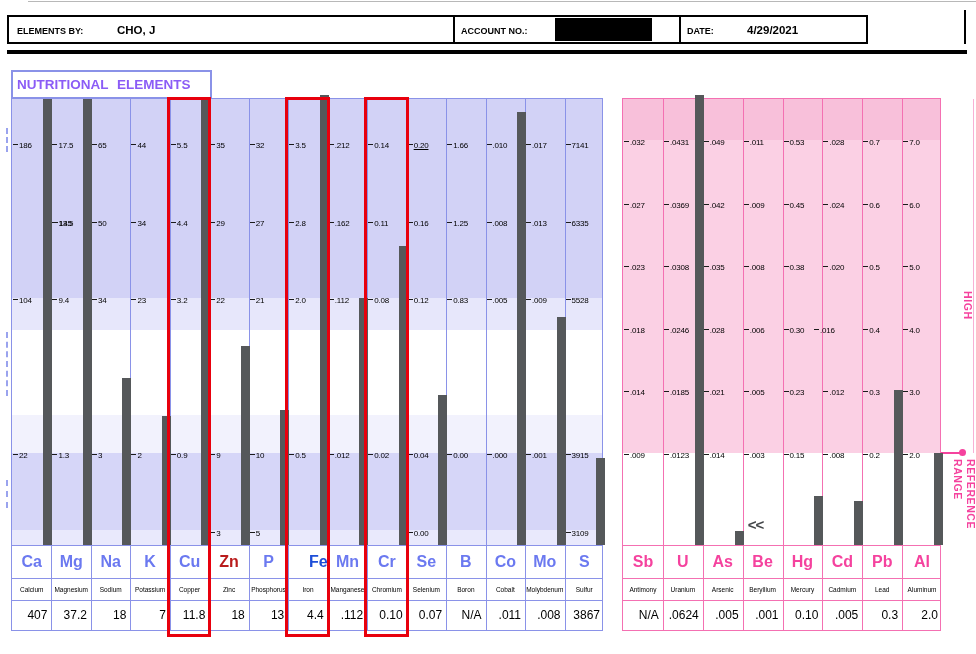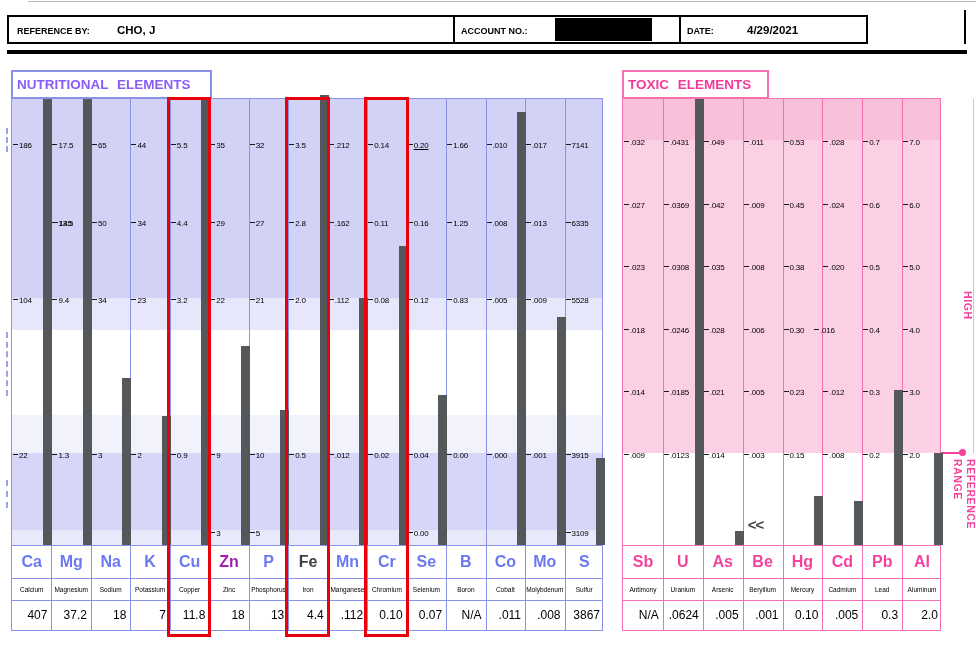--- a/index.html
+++ b/index.html
@@ -41,35 +41,32 @@
 </head>
 <body>
 
 <div class="page" id="page">
 
   <div class="topline"></div>
 
   <div class="hdrbox">
     <div class="hdiv" style="left:444px"></div>
     <div class="hdiv" style="left:670px"></div>
-    <span class="hlabel" style="left:8px">REFERENCE BY:</span>
+    <span class="hlabel" style="left:8px">ELEMENTS BY:</span>
     <span class="hval" style="left:108px">CHO, J</span>
     <span class="hlabel" style="left:452px">ACCOUNT NO.:</span>
     <div class="redact"></div>
     <span class="hlabel" style="left:678px">DATE:</span>
     <span class="hval" style="left:738px">4/29/2021</span>
   </div>
   <div class="vseg"></div>
   <div class="rule"></div>
 
   <div class="ctitle nutr">
     <span>NUTRITIONAL ELEMENTS</span>
-  </div>
-  <div class="ctitle tox">
-    <span>TOXIC ELEMENTS</span>
   </div>
 
   <div class="ldash" style="top:128px;height:24px"></div>
   <div class="ldash" style="top:332px;height:64px"></div>
   <div class="ldash" style="top:480px;height:28px"></div>
 
   <div class="rightline"></div>
   <div class="vtext vhigh">HIGH</div>
   <div class="refline"></div>
   <div class="refdot"></div>
@@ -194,29 +191,29 @@
       <div class="val" style="position: absolute; left: 78.9333px; top: 55px; width: 39.4667px; height: 29px;">18</div>
       <div style="position: absolute; left: 118.4px; top: 0px; width: 1px; height: 84px; background: rgb(138, 146, 232);"></div>
       <div class="sym" style="position: absolute; left: 118.4px; top: 0px; width: 39.4667px; height: 32px; color: rgb(107, 121, 240);">K</div>
       <div class="nm" style="position: absolute; left: 118.4px; top: 33px; width: 39.4667px; height: 21px;">Potassium</div>
       <div class="val" style="position: absolute; left: 118.4px; top: 55px; width: 39.4667px; height: 29px;">7</div>
       <div style="position: absolute; left: 157.867px; top: 0px; width: 1px; height: 84px; background: rgb(138, 146, 232);"></div>
       <div class="sym" style="position: absolute; left: 157.867px; top: 0px; width: 39.4667px; height: 32px; color: rgb(107, 121, 240);">Cu</div>
       <div class="nm" style="position: absolute; left: 157.867px; top: 33px; width: 39.4667px; height: 21px;">Copper</div>
       <div class="val" style="position: absolute; left: 157.867px; top: 55px; width: 39.4667px; height: 29px;">11.8</div>
       <div style="position: absolute; left: 197.333px; top: 0px; width: 1px; height: 84px; background: rgb(138, 146, 232);"></div>
-      <div class="sym" style="position: absolute; left: 197.333px; top: 0px; width: 39.4667px; height: 32px; color: #a21caf;">Zn</div>
+      <div class="sym" style="position: absolute; left: 197.333px; top: 0px; width: 39.4667px; height: 32px; color: #b91c1c;">Zn</div>
       <div class="nm" style="position: absolute; left: 197.333px; top: 33px; width: 39.4667px; height: 21px;">Zinc</div>
       <div class="val" style="position: absolute; left: 197.333px; top: 55px; width: 39.4667px; height: 29px;">18</div>
       <div style="position: absolute; left: 236.8px; top: 0px; width: 1px; height: 84px; background: rgb(138, 146, 232);"></div>
       <div class="sym" style="position: absolute; left: 236.8px; top: 0px; width: 39.4667px; height: 32px; color: rgb(107, 121, 240);">P</div>
       <div class="nm" style="position: absolute; left: 236.8px; top: 33px; width: 39.4667px; height: 21px;">Phosphorus</div>
       <div class="val" style="position: absolute; left: 236.8px; top: 55px; width: 39.4667px; height: 29px;">13</div>
       <div style="position: absolute; left: 276.267px; top: 0px; width: 1px; height: 84px; background: rgb(138, 146, 232);"></div>
-      <div class="sym" style="position: absolute; left: 276.267px; top: 0px; width: 39.4667px; height: 32px; color: #404040;">Fe</div>
+      <div class="sym" style="position: absolute; left: 276.267px; top: 0px; width: 39.4667px; height: 32px; color: #1d4ed8; text-align: right;">Fe</div>
       <div class="nm" style="position: absolute; left: 276.267px; top: 33px; width: 39.4667px; height: 21px;">Iron</div>
       <div class="val" style="position: absolute; left: 276.267px; top: 55px; width: 39.4667px; height: 29px;">4.4</div>
       <div style="position: absolute; left: 315.733px; top: 0px; width: 1px; height: 84px; background: rgb(138, 146, 232);"></div>
       <div class="sym" style="position: absolute; left: 315.733px; top: 0px; width: 39.4667px; height: 32px; color: rgb(107, 121, 240);">Mn</div>
       <div class="nm" style="position: absolute; left: 315.733px; top: 33px; width: 39.4667px; height: 21px;">Manganese</div>
       <div class="val" style="position: absolute; left: 315.733px; top: 55px; width: 39.4667px; height: 29px;">.112</div>
       <div style="position: absolute; left: 355.2px; top: 0px; width: 1px; height: 84px; background: rgb(138, 146, 232);"></div>
       <div class="sym" style="position: absolute; left: 355.2px; top: 0px; width: 39.4667px; height: 32px; color: rgb(107, 121, 240);">Cr</div>
       <div class="nm" style="position: absolute; left: 355.2px; top: 33px; width: 39.4667px; height: 21px;">Chromium</div>
       <div class="val" style="position: absolute; left: 355.2px; top: 55px; width: 39.4667px; height: 29px;">0.10</div>

